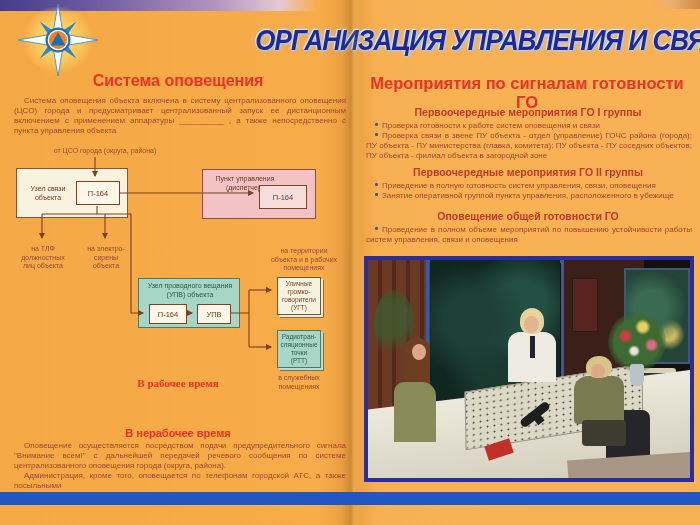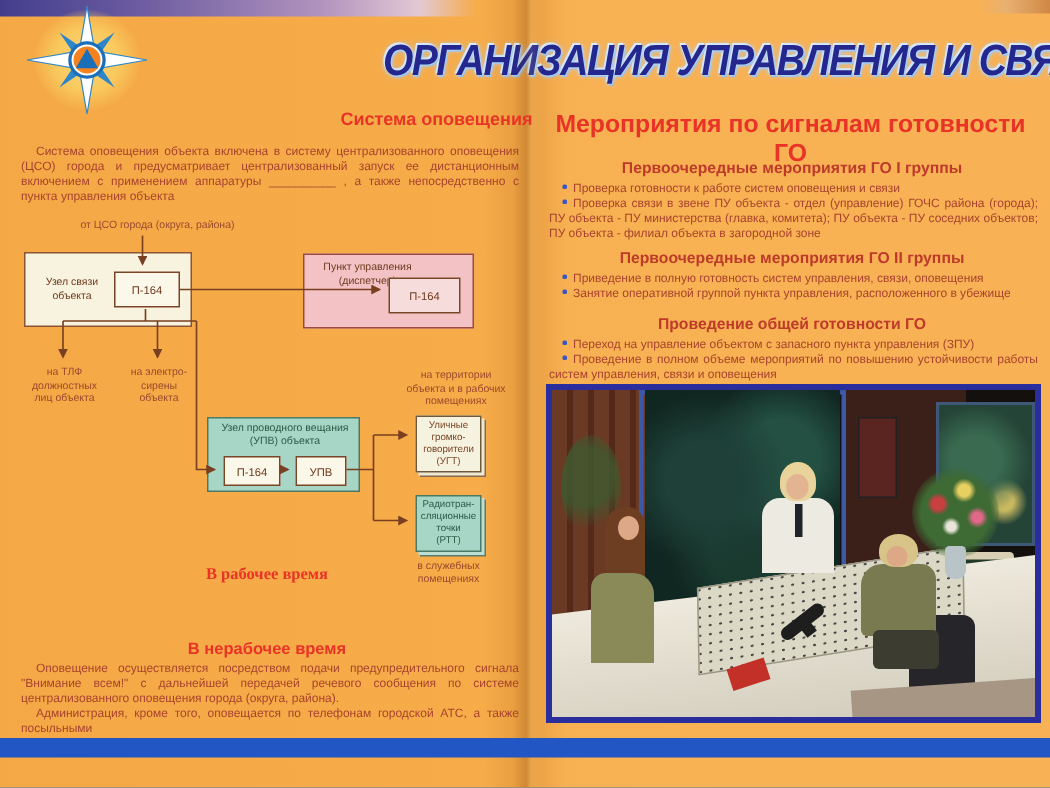--- a/index.html
+++ b/index.html
@@ -142,21 +142,21 @@
     <polygon points="2,38 34,32.5 34,43.5" fill="#FFFFFF" stroke="#2E86C8" stroke-width="0.8"></polygon>
     <circle cx="42" cy="38" r="12.5" fill="#1B6FB8"></circle>
     <circle cx="42" cy="38" r="10.3" fill="#FFFFFF"></circle>
     <circle cx="42" cy="38" r="9" fill="#F5821F"></circle>
     <polygon points="42,30.5 49.5,43.5 34.5,43.5" fill="#1B6FB8"></polygon>
   </svg>
   <div class="page-title">ОРГАНИЗАЦИЯ УПРАВЛЕНИЯ И СВЯЗИ</div>
 
   <div class="fold"></div>
 
-  <div class="h-red" style="left:23px; top:72px; width:332px; font-size:12px;text-align:right;">Система оповещения</div>
+  <div class="h-red" style="left:12px; top:72px; width:332px; font-size:16px;">Система оповещения</div>
 
   <div class="body-text" style="left:14px; top:96px; width:332px;">
     <p>Система оповещения объекта включена в систему централизованного оповещения (ЦСО) города и предусматривает централизованный запуск ее дистанционным включением с применением аппаратуры __________ , а также непосредственно с пункта управления объекта</p>
   </div>
 
   <div class="dg-label" style="left:30px; top:147px; width:150px;">от ЦСО города (округа, района)</div>
 
   <div class="box box-cream" style="left:16px; top:168px; width:112px; height:50px;">
     <div class="bx-title" style="position:absolute; left:4px; top:16px; width:54px;">Узел связи
 объекта</div>
@@ -234,23 +234,22 @@
     <div class="bi"><span class="dot"></span><span>Проверка готовности к работе систем оповещения и связи</span></div>
     <div class="bi"><span class="dot"></span><span>Проверка связи в звене ПУ объекта - отдел (управление) ГОЧС района (города); ПУ объекта - ПУ министерства (главка, комитета); ПУ объекта - ПУ соседних объектов; ПУ объекта - филиал объекта в загородной зоне</span></div>
   </div>
 
   <div class="sub-head" style="top:166px;">Первоочередные мероприятия ГО  II группы</div>
   <div class="blist" style="top:181px;">
     <div class="bi"><span class="dot"></span><span>Приведение в полную готовность систем управления, связи, оповещения</span></div>
     <div class="bi"><span class="dot"></span><span>Занятие оперативной группой пункта управления, расположенного в убежище</span></div>
   </div>
 
-  <div class="sub-head" style="top:210px;">Проведение общей готовности ГО</div>
+  <div class="sub-head" style="top:210px;">Оповещение общей готовности ГО</div>
   <div class="blist" style="top:225px;">
-    <div class="bi"><span class="dot"></span><span>Переход на управление объектом с запасного пункта управления (ЗПУ)</span></div>
     <div class="bi"><span class="dot"></span><span>Проведение в полном объеме мероприятий по повышению устойчивости работы систем управления, связи и оповещения</span></div>
   </div>
 
   <div class="photo-frame">
     <div class="ph-wood"></div>
     <div class="ph-plant"></div>
     <div class="ph-map1-frame"></div>
     <div class="ph-map1"></div>
     <div class="ph-wall"></div>
     <div class="ph-poster"></div>

